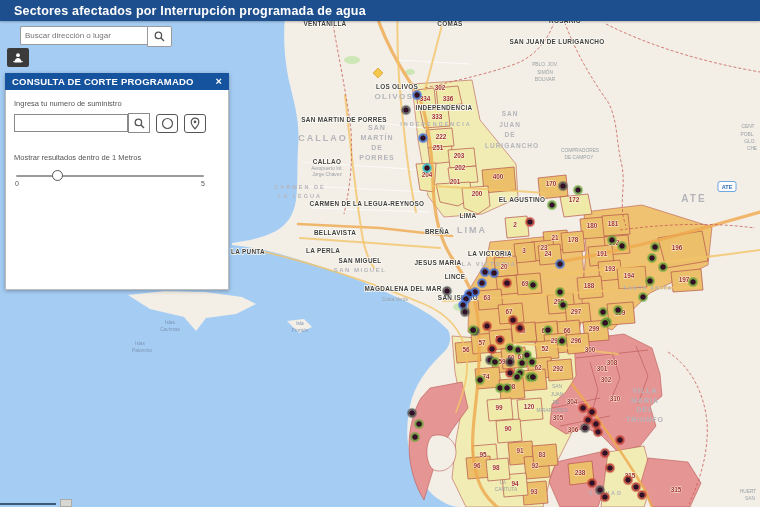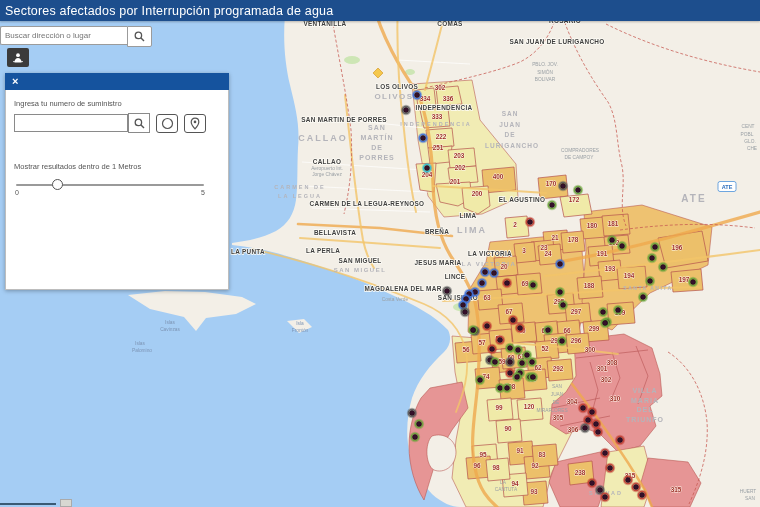--- a/index.html
+++ b/index.html
@@ -2,44 +2,44 @@
 <html><head>
 <meta charset="utf-8">
 <style>
   html,body{margin:0;padding:0;background:#e8e8e8}
   .stage{position:relative;width:760px;height:507px;overflow:hidden;
          font-family:"Liberation Sans",sans-serif;background:#a5cdf4}
   #map{position:absolute;left:0;top:0;width:760px;height:507px;display:block}
   
   .topbar{position:absolute;left:0;top:0;width:760px;height:21px;background:#1d4e8d;
           display:flex;align-items:center;z-index:20;box-shadow:0 1px 2px rgba(0,0,0,.25)}
-  .topbar .title{color:#fff;font-size:12.5px;font-weight:normal;padding-left:5px;letter-spacing:.2px}
+  .topbar .title{color:#fff;font-size:12.5px;font-weight:bold;padding-left:14px;letter-spacing:.2px}
   
-  .searchbox{position:absolute;left:0;top:26px;display:flex;z-index:20}
+  .searchbox{position:absolute;left:20px;top:26px;display:flex;z-index:20}
   .searchbox input{width:118px;height:13px;border:1px solid #9b9b9b;border-right:none;
                    font-size:8px;padding:2px 4px;color:#444;outline:none;border-radius:2px 0 0 2px}
   .searchbox .sbtn{width:23px;height:19px;background:#fff;border:1px solid #9b9b9b;
                    border-radius:0 2px 2px 0;display:flex;align-items:center;justify-content:center;cursor:pointer}
   .locbtn{position:absolute;left:7px;top:48px;width:22px;height:19px;background:#3b3b3b;
           border-radius:2px;display:flex;align-items:center;justify-content:center;z-index:20;cursor:pointer}
   
   .panel{position:absolute;left:5px;top:73px;width:224px;z-index:20;
          box-shadow:0 1px 4px rgba(0,0,0,.3)}
   .panel-h{height:17px;background:#15539e;color:#fff;display:flex;align-items:center;
            justify-content:space-between;padding:0 7px}
   .panel-h .pt{font-size:9.5px;font-weight:bold;letter-spacing:.2px}
   .panel-h .px{font-size:11px;font-weight:bold;cursor:pointer;line-height:1}
   .panel-b{background:#fff;border:1px solid #bdbdbd;border-top:none;padding:9px 22px 0 8px;height:190px}
   .plabel{font-size:7.5px;color:#555}
   .inrow{display:flex;align-items:center;margin-top:5px;gap:0}
   .inrow input{flex:1;height:14px;border:1px solid #8a8a8a;outline:none;font-size:9px;padding:1px 3px;min-width:0}
   .inrow .ibtn{width:20px;height:18px;background:#fff;border:1px solid #8a8a8a;display:flex;
                align-items:center;justify-content:center;cursor:pointer;margin-left:0}
   .inrow .ibtn.sep{margin-left:6px;border:1.5px solid #555;border-radius:3px;height:17px}
-  .slwrap{margin-top:29px}
+  .slwrap{margin-top:20px}
   .track{position:relative;height:2px;background:#9a9a9a;border-radius:2px;margin:13px 2px 3px 2px;cursor:pointer}
   .thumb{position:absolute;top:-5px;left:calc(22% - 5px);width:9px;height:9px;background:#fff;
          border:1.5px solid #555;border-radius:50%;cursor:pointer}
   .minmax{display:flex;justify-content:space-between;font-size:7px;color:#555;padding:0 1px}
   
   .scaleline{position:absolute;left:0;bottom:2px;width:56px;height:2px;background:#3a5a74;z-index:15}
   .scaleicon{position:absolute;left:60px;bottom:0;width:10px;height:6px;background:#d8d8d2;
              border:1px solid #aaa;z-index:15}
 </style>
 </head>
@@ -720,20 +720,21 @@
   <div class="locbtn">
     <svg width="12" height="12" viewBox="0 0 12 12">
       <circle cx="6" cy="3.2" r="1.9" fill="#fff"></circle>
       <path d="M 2.5,10.5 C 2.5,7.6 4,6 6,6 C 8,6 9.5,7.6 9.5,10.5 Z" fill="#fff"></path>
       <path d="M 1,9.8 Q 2,9 3,9.8 M 9,9.8 Q 10,9 11,9.8" stroke="#fff" stroke-width=".8" fill="none"></path>
     </svg>
   </div>
 
   <div class="panel">
     <div class="panel-h">
+      <span class="pt">CONSULTA DE CORTE PROGRAMADO</span>
       <span class="px">×</span>
     </div>
     <div class="panel-b">
       <div class="plabel">Ingresa tu numero de suministro</div>
       <div class="inrow">
         <input type="text" value="" style="">
         <div class="ibtn">
           <svg width="11" height="11" viewBox="0 0 11 11">
             <circle cx="4.4" cy="4.4" r="3.2" fill="none" stroke="#555" stroke-width="1.3"></circle>
             <line x1="7" y1="7" x2="10" y2="10" stroke="#555" stroke-width="1.4"></line>

